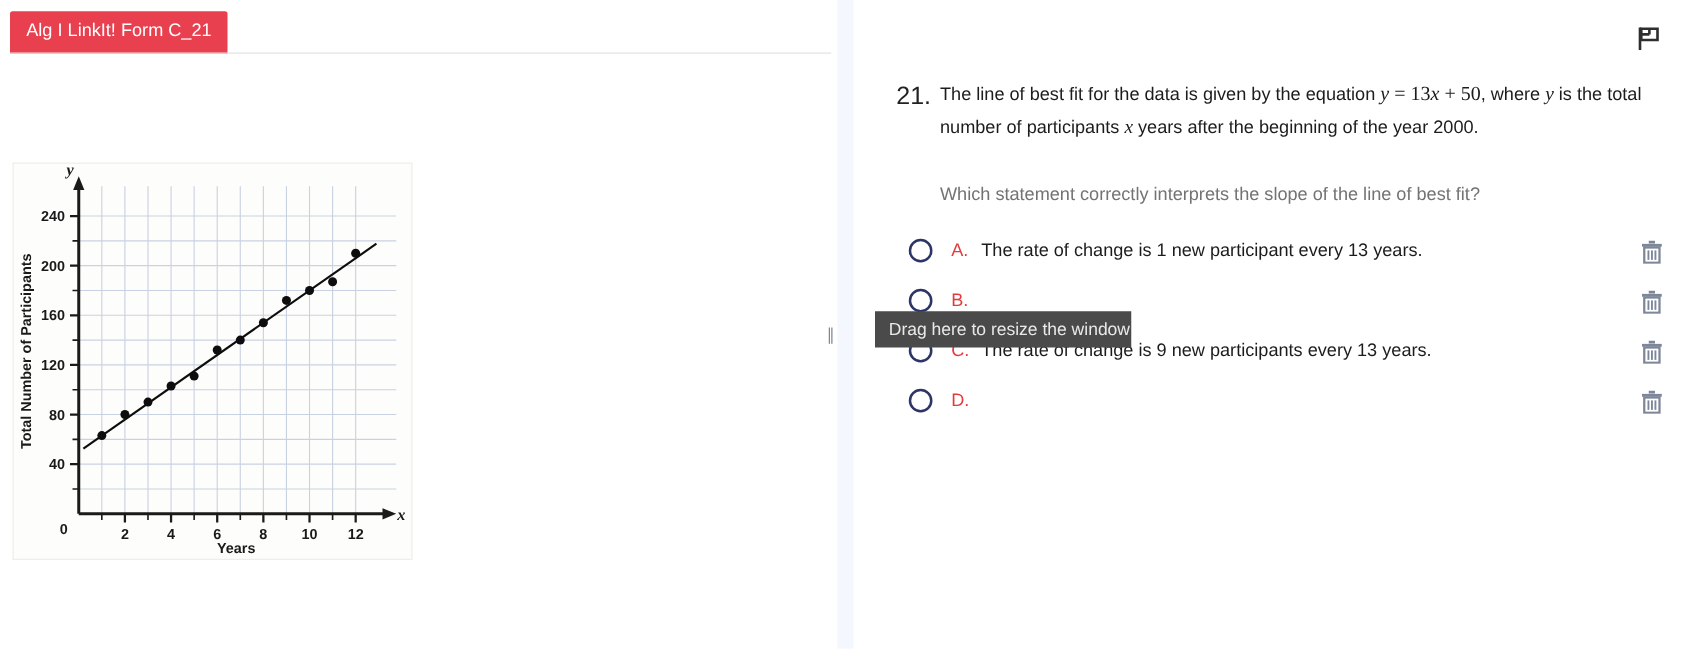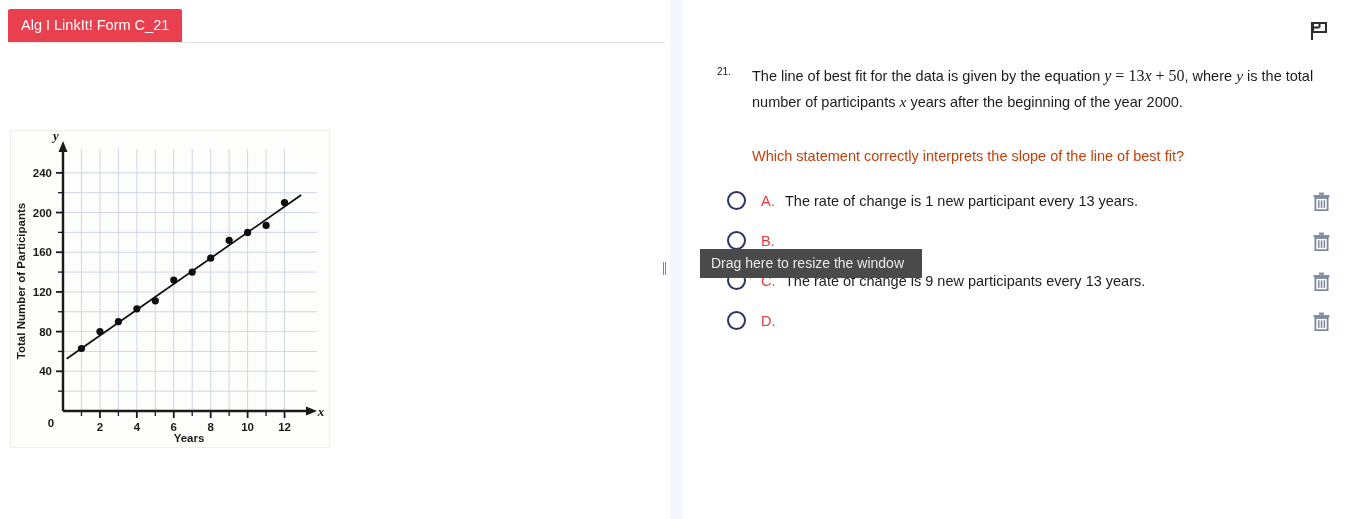--- a/index.html
+++ b/index.html
@@ -65,47 +65,47 @@
     background: #7b8699;
   }
   .grip::before { left: 0; }
   .grip::after { left: 2px; }
   .grip-a { left: 663px; }
   .grip-b { left: 688px; }
   .resize-tooltip {
     position: absolute; left: 700px; top: 249px;
     background: #4a4a4a; color: #e9e9e9;
     font-size: 14px; line-height: 1;
-    padding: 7px 18px 8px 11px;
+    padding: 7px 1px 8px 11px;
     white-space: nowrap; z-index: 40;
   }
 
   
   .right-panel {
     position: absolute; left: 683px; top: 0; width: 672px; height: 519px;
     background: #fff;
   }
   .flag-btn {
     position: absolute; right: 25px; top: 20px;
     width: 22px; height: 22px; cursor: pointer;
   }
   .qnumber {
     position: absolute; left: 34px; top: 66px;
-    font-size: 10px; color: #222;
+    font-size: 20px; color: #222;
   }
   .qstem {
     position: absolute; left: 69px; top: 63px; width: 578px;
     font-size: 14.5px; color: #1c1c1c; line-height: 1.62;
   }
   .eq { font-family: "Liberation Serif", serif; font-size: 16px; font-style: italic; }
   .eq .num { font-style: normal; }
   .ital { font-style: italic; font-family: "Liberation Serif", serif; font-size: 15.5px; }
   .qprompt {
     position: absolute; left: 69px; top: 145px; width: 578px;
-    font-size: 14.5px; color: #c2410c; line-height: 1.6;
+    font-size: 14.5px; color: #737373; line-height: 1.6;
   }
 
   .options { position: absolute; left: 0; top: 182px; width: 672px; }
   .option-row {
     position: relative; height: 40px; display: flex; align-items: center;
   }
   .radio {
     position: absolute; left: 44px; top: 9px;
     width: 19px; height: 19px; border: 2px solid #2c3566;
     border-radius: 50%; background: #fff; cursor: pointer;

